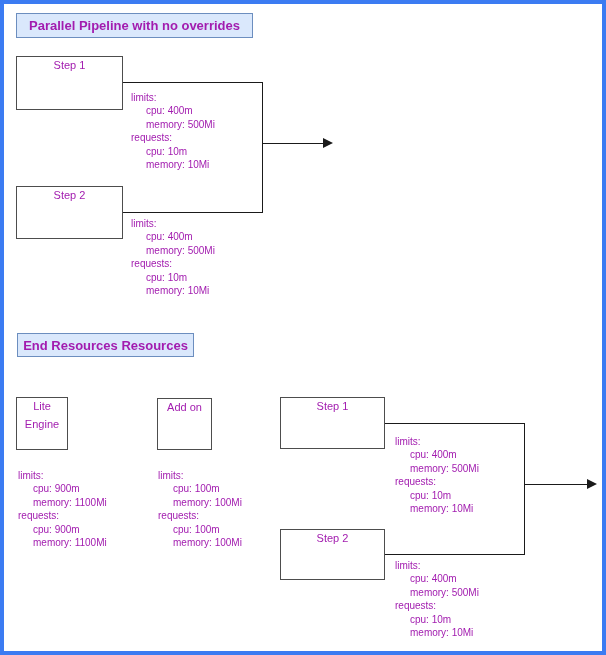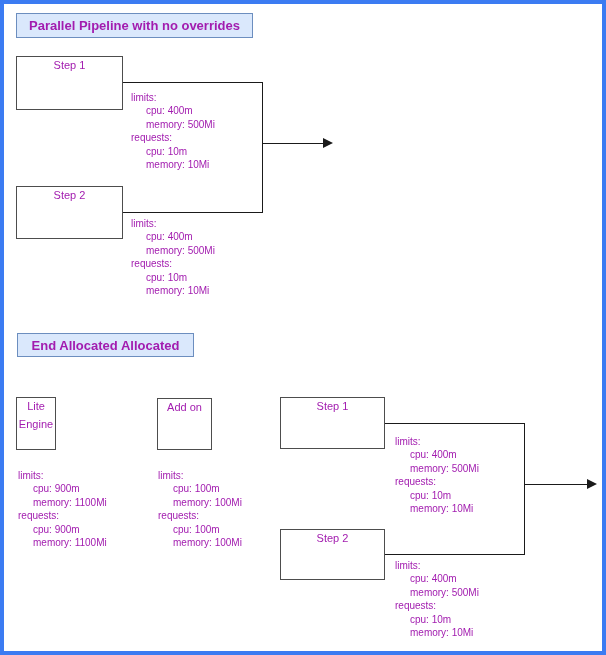--- a/index.html
+++ b/index.html
@@ -83,23 +83,23 @@
 
   <div class="res" style="left:131px;top:217px">
     <div>limits:</div>
     <div class="ind">cpu: 400m</div>
     <div class="ind">memory: 500Mi</div>
     <div>requests:</div>
     <div class="ind">cpu: 10m</div>
     <div class="ind">memory: 10Mi</div>
   </div>
 
-  <div class="hdr" style="left:17px;top:333px;width:177px;height:24px">End Allocated Allocated</div>
+  <div class="hdr" style="left:17px;top:333px;width:177px;height:24px">End Resources Resources</div>
 
-  <div class="node" style="left:16px;top:397px;width:40px;height:53px">
+  <div class="node" style="left:16px;top:397px;width:52px;height:53px">
     <span>Lite Engine</span>
   </div>
 
   <div class="node" style="left:157px;top:398px;width:55px;height:52px">
     <span>Add on</span>
   </div>
 
   <div class="node" style="left:280px;top:397px;width:105px;height:52px">
     <span>Step 1</span>
   </div>

